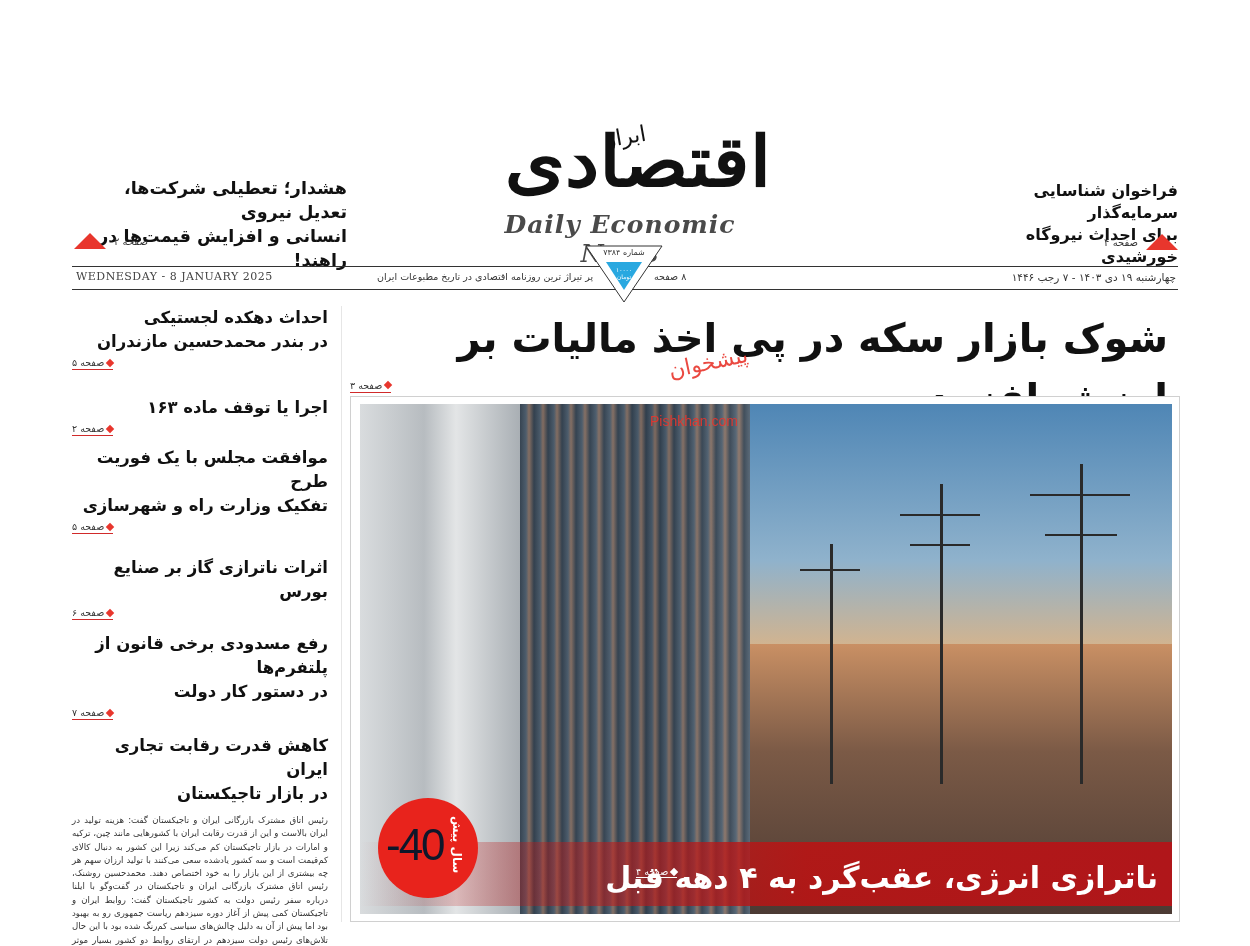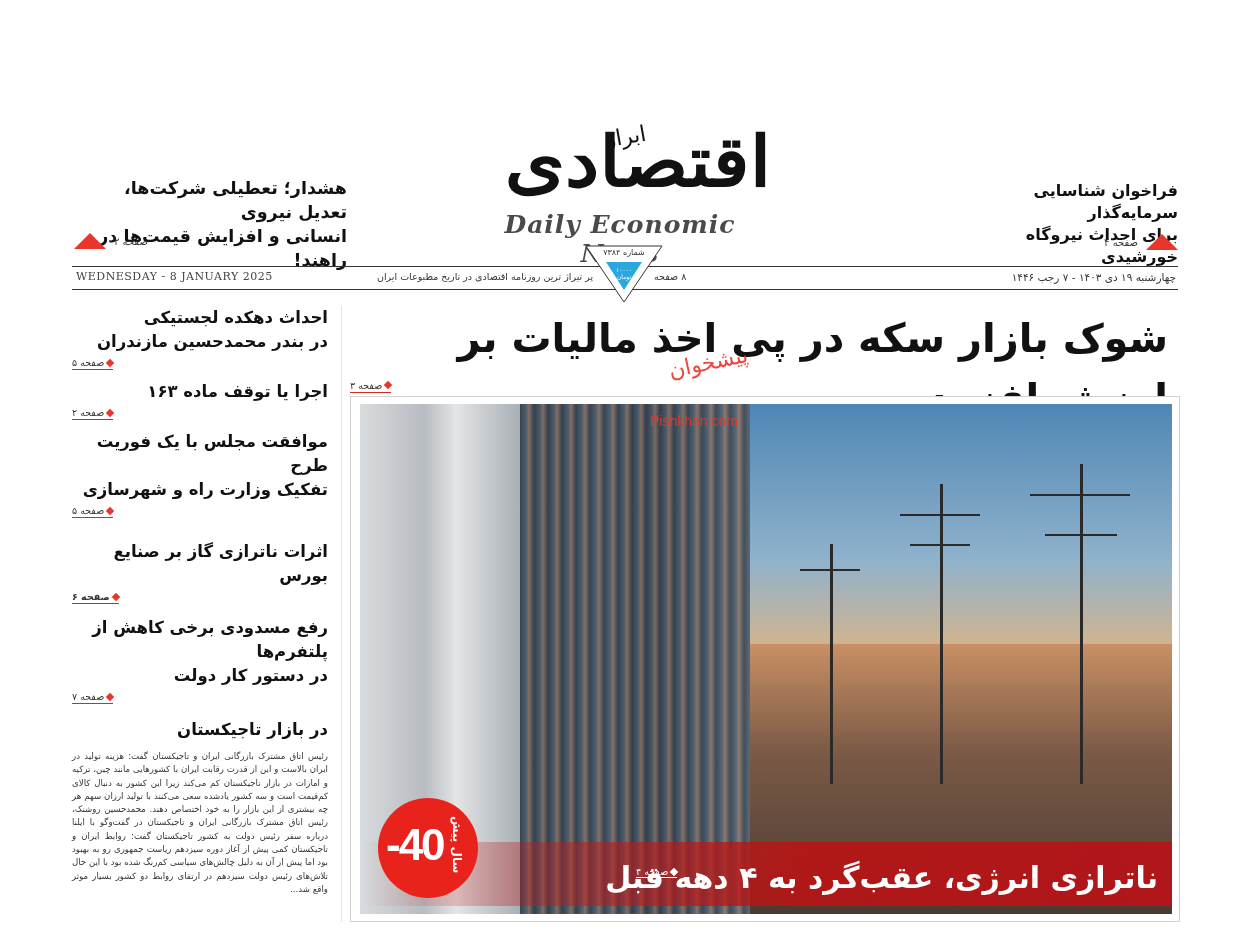--- a/index.html
+++ b/index.html
@@ -52,21 +52,21 @@
   .hero .wires { position: absolute; left: 160px; top: 0; width: 230px; height: 510px; background: repeating-linear-gradient(90deg, #2e3c4a 0px, #4a5b6b 6px, #8c7060 9px, #2e3c4a 14px); opacity: 0.85; }
   .hero .tower { position: absolute; width: 3px; background: #2a2a2a; }
   .hero .arm { position: absolute; height: 2px; background: #2a2a2a; }
 
   .banner { position: absolute; left: 360px; top: 842px; width: 812px; height: 64px; background: linear-gradient(90deg, rgba(200,30,30,0) 0%, rgba(190,25,25,0.55) 30%, rgba(185,20,20,0.9) 55%, #b0161a 100%); }
   .banner-title { position: absolute; right: 14px; top: 10px; direction: rtl; font-weight: bold; font-size: 30px; line-height: 52px; color: #fff; }
   .banner-ref { position: absolute; left: 636px; top: 866px; display: inline-flex; align-items: center; gap: 3px; font-size: 9.5px; color: #fff; direction: rtl; border-bottom: 1px solid #fff; }
   .banner-ref .diamond { background: #fff; }
 
   .circle-badge { position: absolute; left: 378px; top: 798px; width: 100px; height: 100px; border-radius: 50%; background: #e8231c; }
-  .circle-num { position: absolute; left: 8px; top: 22px; font-family: "Liberation Sans", sans-serif; font-weight: bold; font-size: 44px; color: #ffffff; letter-spacing: -2px; }
+  .circle-num { position: absolute; left: 8px; top: 22px; font-family: "Liberation Sans", sans-serif; font-weight: normal; font-size: 44px; color: #0f172a; letter-spacing: -2px; }
   .circle-txt { position: absolute; left: 66px; top: 18px; width: 20px; font-size: 12px; font-weight: bold; color: #fff; writing-mode: vertical-rl; direction: rtl; }
 
   
   .col { position: absolute; left: 72px; top: 306px; width: 256px; }
   .story { direction: rtl; text-align: right; }
   .story-title { font-weight: bold; font-size: 16.5px; line-height: 24px; color: #111; }
   .story .ref-row { display: flex; justify-content: flex-end; margin-top: 3px; direction: ltr; }
   .story .ref-row .page-ref { direction: rtl; }
   .col-sep { position: absolute; left: 341px; top: 306px; width: 1px; height: 616px; background: #e6e6e6; }
   .body-text { direction: rtl; text-align: justify; font-size: 8.6px; line-height: 13.3px; color: #333; margin-top: 8px; }
@@ -149,21 +149,21 @@
   <span>صفحه ۴</span>
 </div>
 
 <div class="circle-badge">
   <div class="circle-num">-40</div>
   <div class="circle-txt">سال پیش</div>
 </div>
 
 <div class="col-sep"></div>
 <div class="col">
-  <div class="story" style="margin-bottom:10px;">
+  <div class="story" style="margin-bottom:26px;">
     <div class="story-title">احداث دهکده لجستیکی</div>
     <div class="story-title">در بندر محمدحسین مازندران</div>
     <div class="ref-row">
         <span class="page-ref" style="margin-right:auto;">
           <span class="diamond"></span>
           <span>صفحه ۵</span>
         </span>
       </div>
   </div>
   <div class="story" style="margin-bottom:10px;">
@@ -181,34 +181,35 @@
     <div class="ref-row">
         <span class="page-ref" style="margin-right:auto;">
           <span class="diamond"></span>
           <span>صفحه ۵</span>
         </span>
       </div>
   </div>
   <div class="story" style="margin-bottom:12px;">
     <div class="story-title">اثرات ناترازی گاز بر صنایع بورس</div>
     <div class="ref-row">
-        <span class="page-ref" style="margin-right:auto;font-weight:bold;">
+        <span class="page-ref" style="margin-right:auto;">
           <span class="diamond"></span>
           <span>صفحه ۶</span>
         </span>
       </div>
   </div>
   <div class="story" style="margin-bottom:14px;">
-    <div class="story-title">رفع مسدودی برخی کاهش از پلتفرم‌ها</div>
+    <div class="story-title">رفع مسدودی برخی قانون از پلتفرم‌ها</div>
     <div class="story-title">در دستور کار دولت</div>
     <div class="ref-row">
         <span class="page-ref" style="margin-right:auto;">
           <span class="diamond"></span>
           <span>صفحه ۷</span>
         </span>
       </div>
   </div>
   <div class="story">
+    <div class="story-title">کاهش قدرت رقابت تجاری ایران</div>
     <div class="story-title">در بازار تاجیکستان</div>
     <div class="body-text">رئیس اتاق مشترک بازرگانی ایران و تاجیکستان گفت: هزینه تولید در ایران بالاست و این از قدرت رقابت ایران با کشورهایی مانند چین، ترکیه و امارات در بازار تاجیکستان کم می‌کند زیرا این کشور به دنبال کالای کم‌قیمت است و سه کشور یادشده سعی می‌کنند با تولید ارزان سهم هر چه بیشتری از این بازار را به خود اختصاص دهند. محمدحسین روشنک، رئیس اتاق مشترک بازرگانی ایران و تاجیکستان در گفت‌وگو با ایلنا درباره سفر رئیس دولت به کشور تاجیکستان گفت: روابط ایران و تاجیکستان کمی پیش از آغاز دوره سیزدهم ریاست جمهوری رو به بهبود بود اما پیش از آن به دلیل چالش‌های سیاسی کم‌رنگ شده بود با این حال تلاش‌های رئیس دولت سیزدهم در ارتقای روابط دو کشور بسیار موثر واقع شد...</div>
 
   </div>
 </div>
 
 </body></html>

